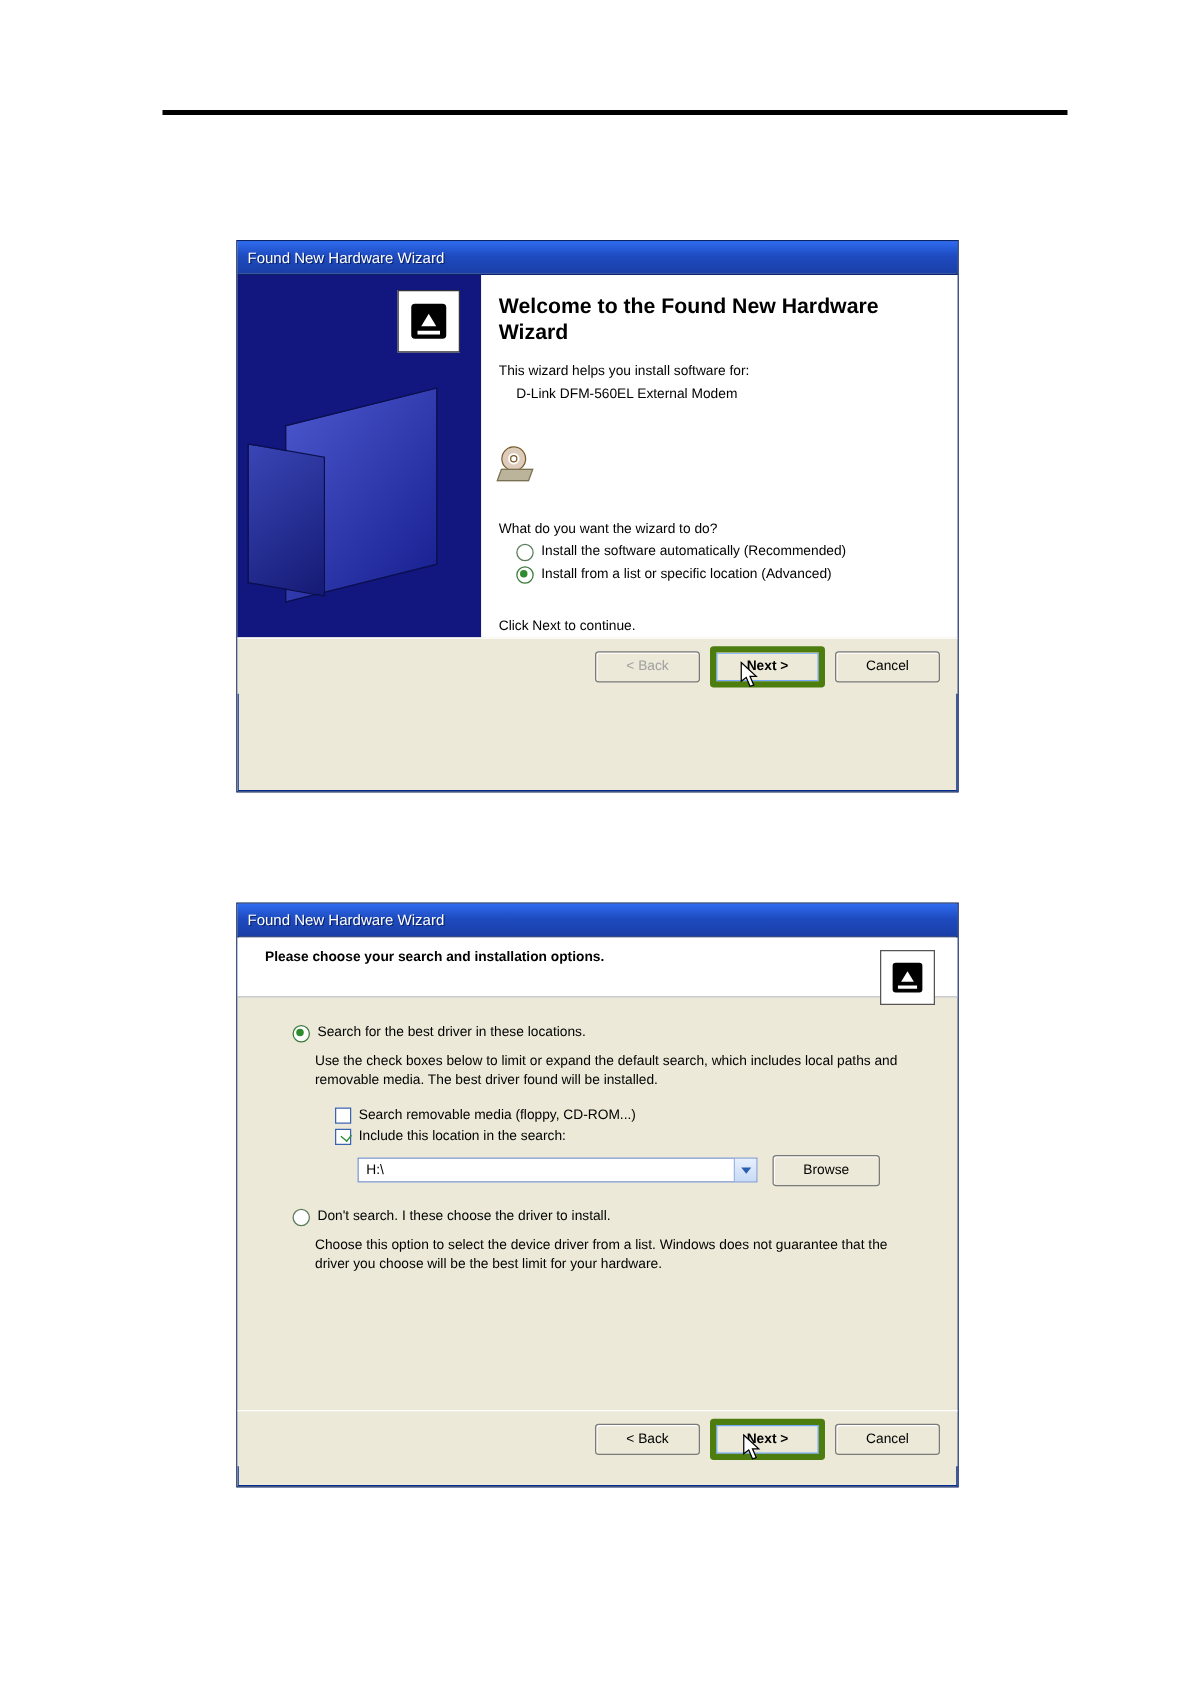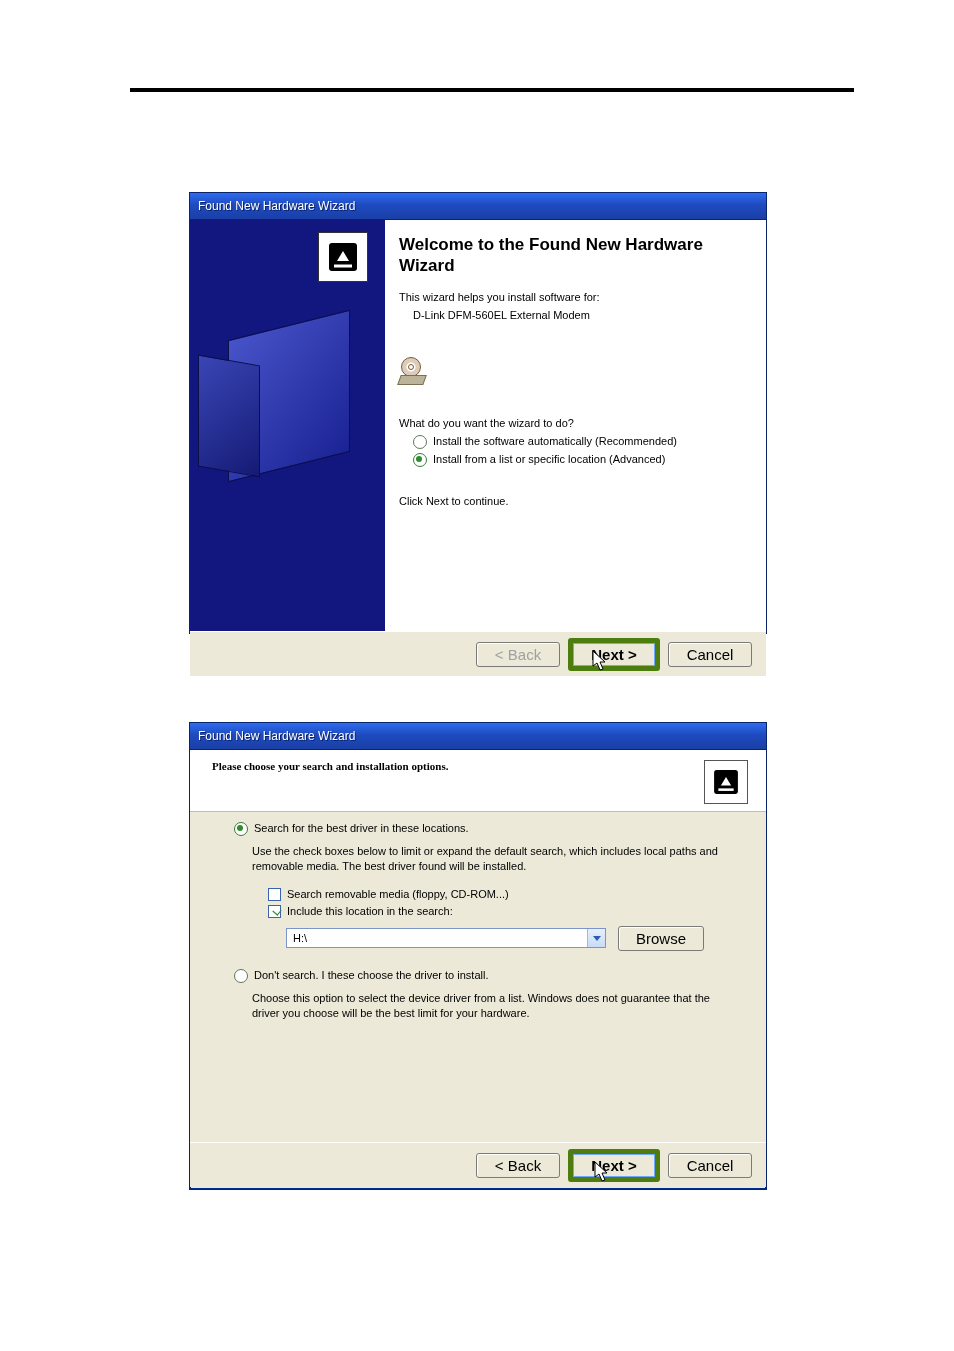--- a/index.html
+++ b/index.html
@@ -44,21 +44,21 @@
   .titlebar span {
     color: #fff;
     font-weight: normal;
     font-size: 12px;
     text-shadow: 1px 1px 0 #0a246a;
   }
 
   
   .body1 {
     position: relative;
-    height: 411px;
+    height: 290px;
     display: flex;
   }
   .sidepanel {
     width: 195px;
     background: #11177f;
     position: relative;
   }
   .side-icon-big {
     position: absolute;
     left: 128px; top: 12px;
@@ -162,57 +162,56 @@
     padding-right: 14px;
     gap: 8px;
     position: relative;
   }
   .btn {
     min-width: 82px;
     height: 23px;
     border: 1px solid #7a7a7a;
     background: #ece9d8;
     border-radius: 3px;
-    font-size: 15px;
+    font-size: 11px;
     display: inline-flex; align-items: center; justify-content: center;
     box-shadow: inset 1px 1px 0 #fff;
   }
   .btn.disabled { color: #a0a0a0; }
   .btn.focus { border: 5px solid #4d7c0f; box-shadow: 0 0 0 1px #6fa6ff inset, inset 1px 1px 0 #fff; font-weight: bold; }
   .cursor {
     position: absolute;
     width: 16px; height: 22px;
     pointer-events: none;
   }
 
   
   .header2 {
     background: #fff;
-    height: 62px;
+    height: 48px;
     border-bottom: 1px solid #bdbdbd;
     display: flex;
     align-items: flex-start;
     padding: 10px 14px 0 22px;
     box-sizing: border-box;
     position: relative;
-    font-family: Liberation Serif, serif;
   }
   .header2 .subtitle { font-weight: bold; }
   .header2 .hicon {
     position: absolute;
     right: 18px; top: 10px;
     width: 42px; height: 42px;
     background: #fff;
     border: 1px solid #555;
     display:flex;align-items:center;justify-content:center;
   }
   .header2 .hicon svg { width: 34px; height: 34px; }
 
   .body2 {
-    padding: 6px 24px 6px 44px;
+    padding: 18px 24px 6px 44px;
     box-sizing: border-box;
     height: 330px;
     background: #ece9d8;
   }
   .desc {
     margin: 8px 16px 14px 18px;
     line-height: 1.35;
     max-width: 500px;
   }
   .check-row {

